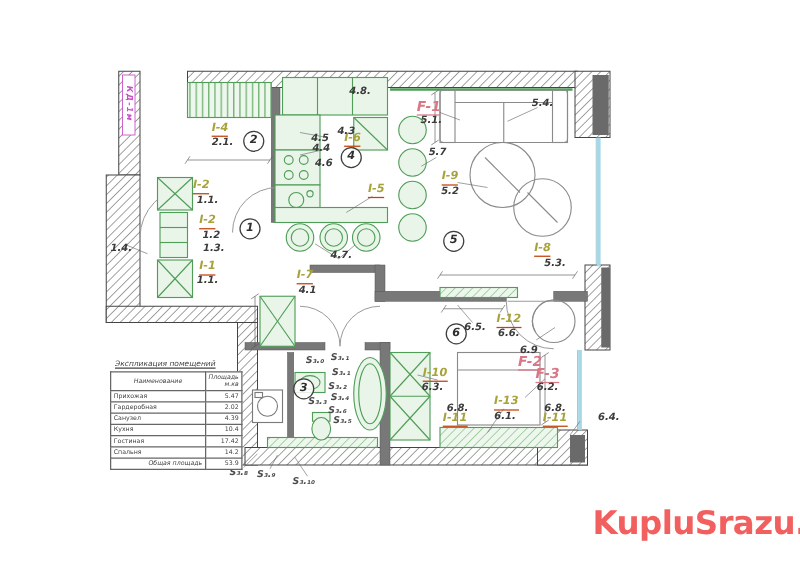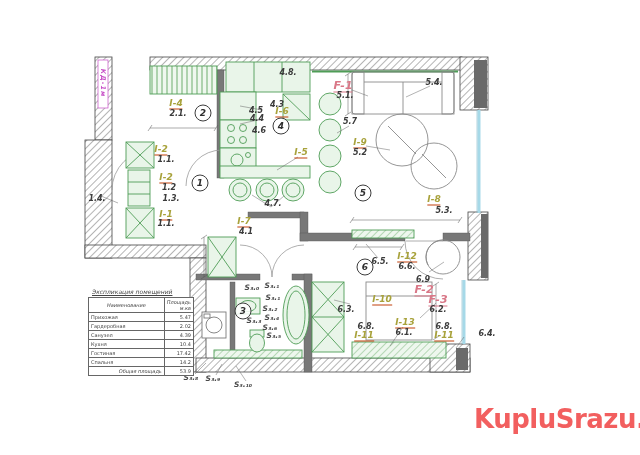--- a/index.html
+++ b/index.html
@@ -290,21 +290,21 @@
       <span class="lab val" style="left: 360px; top: 153px;">5.2</span>
       <span class="lab green" style="left: 434px; top: 200px;">I-8</span>
       <span class="lab val" style="left: 444px; top: 211px;">5.3.</span>
       <span class="lab val" style="left: 380px; top: 262px;">6.5.</span>
       <span class="lab green" style="left: 407px; top: 257px;">I-12</span>
       <span class="lab val" style="left: 407px; top: 267px;">6.6.</span>
       <span class="lab pink" style="left: 424px; top: 270px; margin-top: 20px;">F-2</span>
       <span class="lab val" style="left: 423px; top: 280px;">6.9</span>
       <span class="lab pink" style="left: 438px; top: 300px;">F-3</span>
       <span class="lab val" style="left: 438px; top: 310px;">6.2.</span>
-      <span class="lab green" style="left: 348px; top: 300px; margin-left: 34px;">I-10</span>
+      <span class="lab green" style="left: 348px; top: 300px;">I-10</span>
       <span class="lab val" style="left: 346px; top: 310px;">6.3.</span>
       <span class="lab val" style="left: 366px; top: 327px;">6.8.</span>
       <span class="lab green" style="left: 364px; top: 336px;">I-11</span>
       <span class="lab green" style="left: 405px; top: 323px;">I-13</span>
       <span class="lab val" style="left: 404px; top: 333px;">6.1.</span>
       <span class="lab val" style="left: 444px; top: 327px;">6.8.</span>
       <span class="lab green" style="left: 444px; top: 336px;">I-11</span>
       <span class="lab val" style="left: 468px; top: 334px; margin-left: 19px;">6.4.</span>
       <span class="lab circle" style="left: 200px; top: 183px;">1</span>
       <span class="lab circle" style="left: 203px; top: 113px;">2</span>

